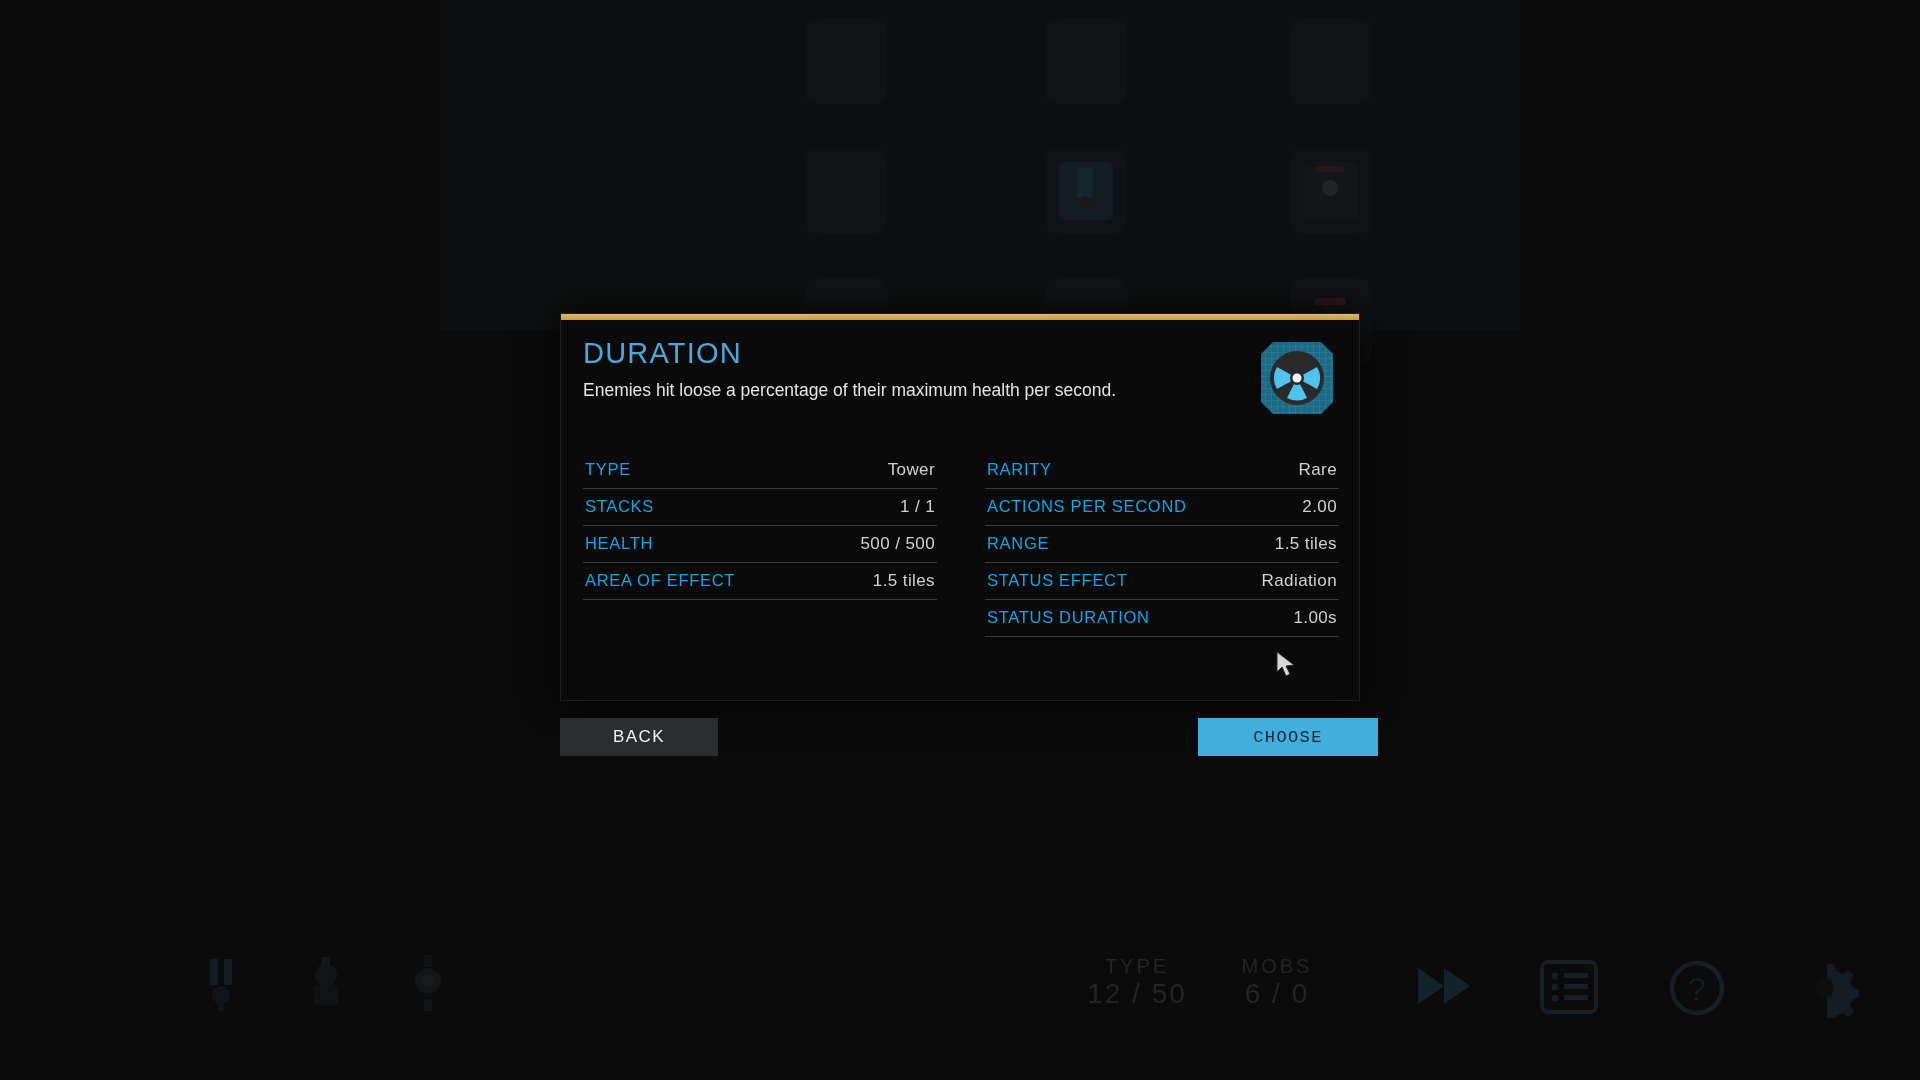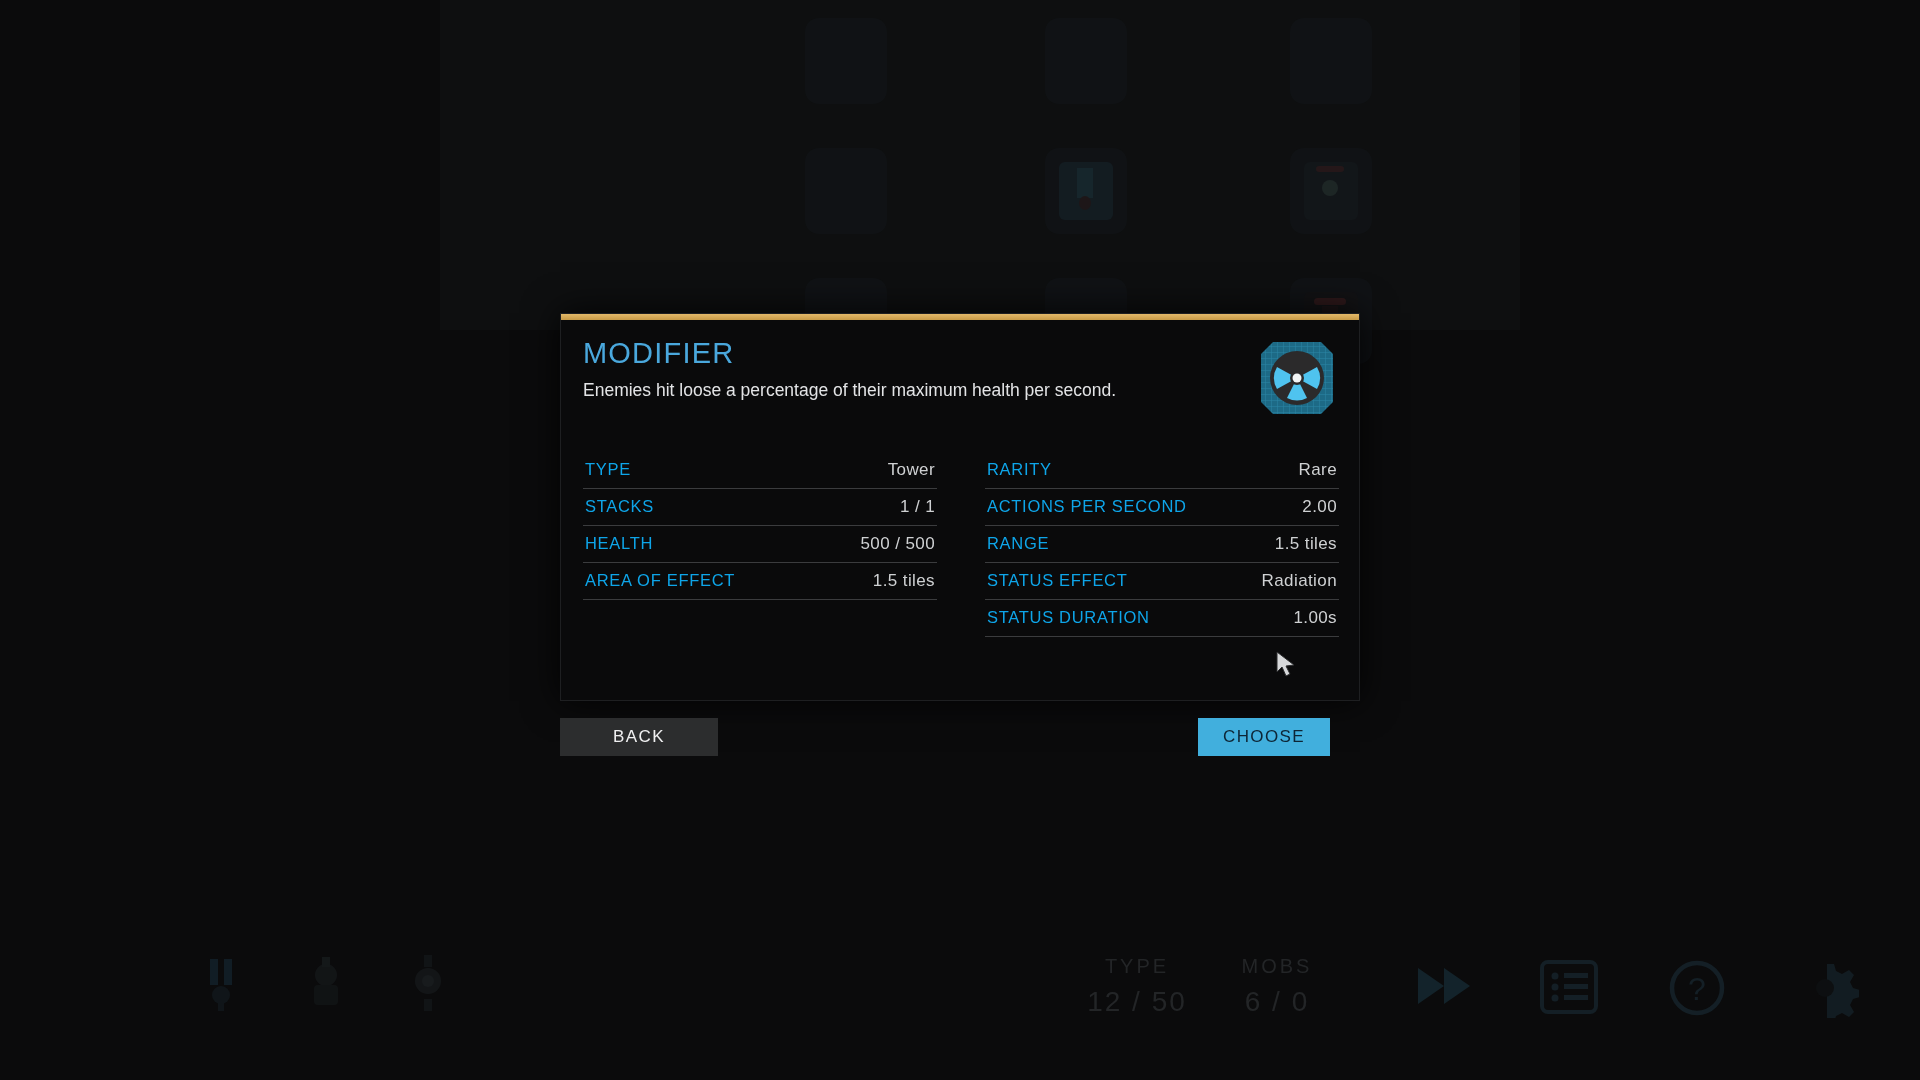--- a/index.html
+++ b/index.html
@@ -30,21 +30,21 @@
     white-space:nowrap;
   }
 
   .hud-tower {
     position:absolute; width:52px; height:56px; opacity:.42;
   }
   .hud-counter {
     position:absolute; text-align:center; color:#232527;
   }
   .hud-counter .lbl { font-size:20px; letter-spacing:3px; }
-  .hud-counter .val { font-size:28px; letter-spacing:2px; margin-top:8px; }
+  .hud-counter .val { font-size:28px; letter-spacing:2px; margin-top:0; }
 
   .hud-icon { position:absolute; opacity:.5; }
 
   
   #dialog {
     position:absolute; left:560px; top:313px; width:800px; height:388px;
     background:#0a0a0b;
     border:1px solid #1e1f21;
     box-shadow:0 0 34px rgba(0,0,0,.85);
   }
@@ -89,22 +89,22 @@
   .btn {
     position:absolute; height:38px; display:flex; align-items:center;
     justify-content:center; font-size:17px; letter-spacing:1.4px;
     cursor:pointer; user-select:none;
   }
   #btn-back {
     left:560px; top:718px; width:158px;
     background:#2c2d2e; color:#f0f0f1;
   }
   #btn-choose {
-    left:1198px; top:718px; width:132px;
-    background:#41afdd; color:#0d2535;
+    left:1198px; top:718px; width:180px;
+    background:#41afdd; color:#0d2535;font-family:Liberation Mono, monospace;
   }
 
   
   #cursor { position:absolute; left:1276px; top:651px; width:22px; height:28px; }
 
   
   #watermark {
     position:absolute; left:1598px; top:1012px; width:322px; height:68px;
     background:#e23b35; display:flex; align-items:center; padding-left:14px;
   }
@@ -217,21 +217,21 @@
         <path d="M32 6 l7 0 2 7 6 3 7-4 5 5 -4 7 3 6 7 2 0 7 -7 2 -3 6 4 7 -5 5 -7-4 -6 3 -2 7 -7 0" fill="#1d3440" opacity="0.85"></path>
         <circle cx="30" cy="30" r="9" fill="#0f1416"></circle>
       </svg>
     </div>
   </div>
 
   <div id="dialog">
     <div id="gold-bar"></div>
 
     <div id="dialog-body">
-      <div id="title">MODIFIER</div>
+      <div id="title">DURATION</div>
       <div id="desc">Enemies hit loose a percentage of their maximum health per second.</div>
     </div>
 
     <div id="item-icon">
       <svg width="76" height="76" viewBox="0 0 76 76">
         <defs>
           <pattern id="grid" width="6" height="6" patternUnits="userSpaceOnUse">
             <rect width="6" height="6" fill="#1d6a86"></rect>
             <path d="M6 0 L0 0 0 6" fill="none" stroke="#2a86a6" stroke-width="1"></path>
           </pattern>

